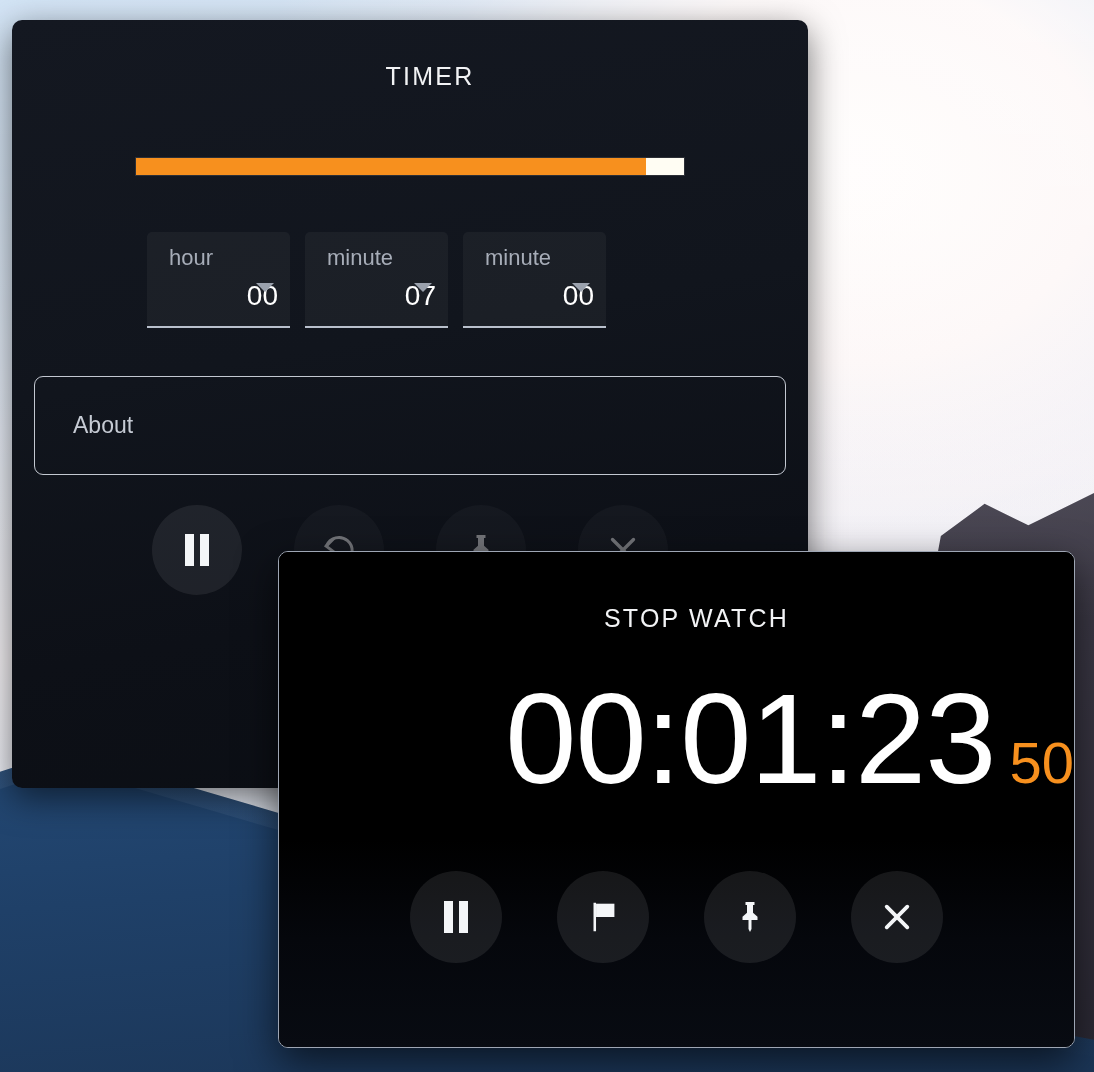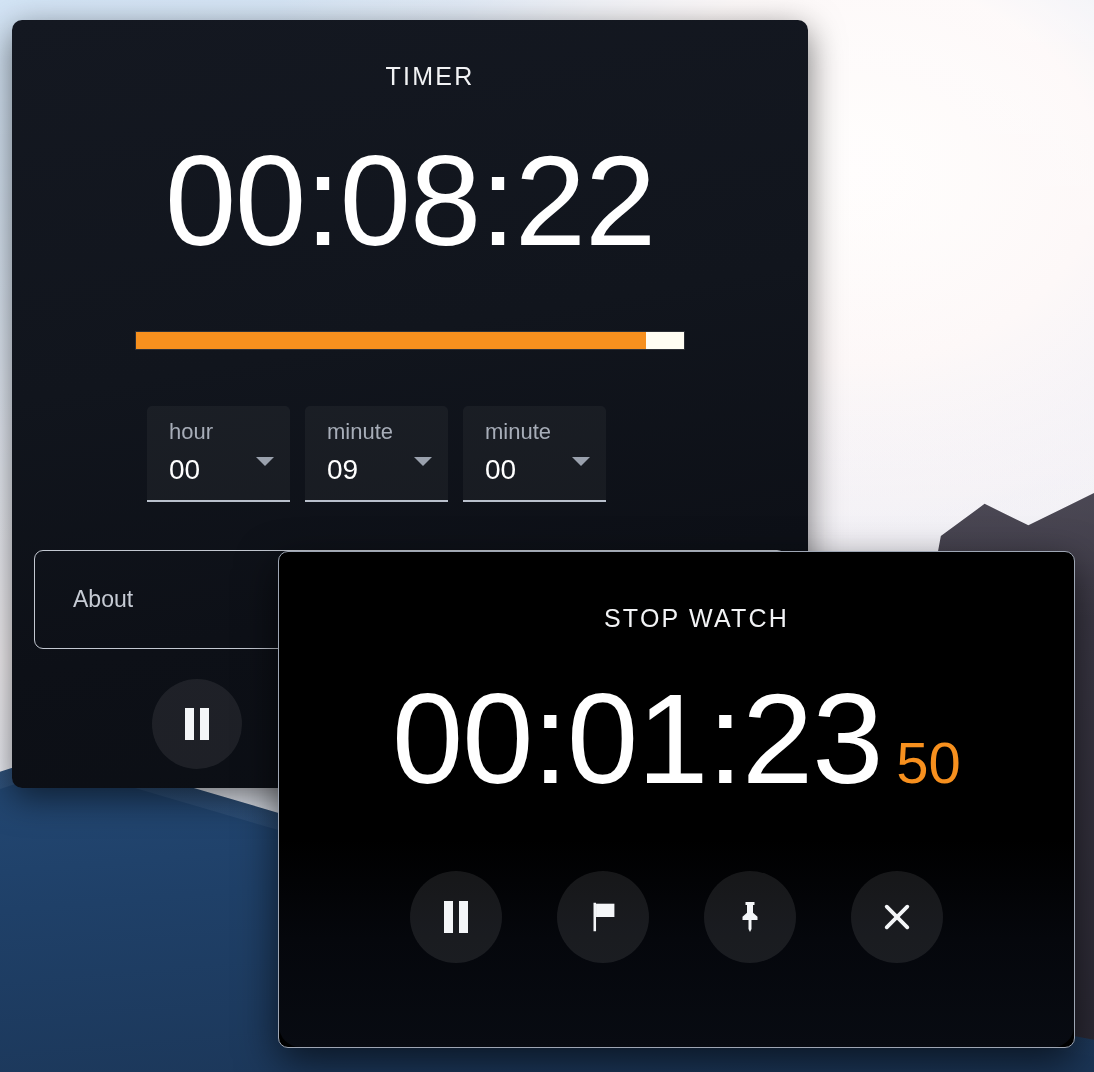--- a/index.html
+++ b/index.html
@@ -139,20 +139,21 @@
     color: #a7adb8;
     font-size: 22px;
     font-weight: 400;
     line-height: 1.1;
   }
   .select-value {
     color: #ffffff;
     font-size: 28px;
     font-weight: 400;
     margin-top: 10px;
+    text-align: right;
   }
   .select-caret {
     position: absolute;
     right: 16px;
     bottom: 34px;
     width: 0; height: 0;
     border-left: 9px solid transparent;
     border-right: 9px solid transparent;
     border-top: 9px solid #9aa1ad;
   }
@@ -198,27 +199,26 @@
     left: 278px; top: 551px;
     width: 797px; height: 497px;
     background: #000000;
     border: 1px solid #9ea6b4;
     box-shadow: 0 14px 40px rgba(0,0,0,0.62);
   }
   #stopwatch-window .win-body {
     position: relative;
     width: 100%; height: 100%;
     background: linear-gradient(180deg, #000000 0%, #000000 58%, #05070c 78%, #080b12 100%);
-    border-radius: 21px;
   }
   #sw-title { padding-top: 52px; }
   #stopwatch-clock-row {
     display: flex;
     align-items: baseline;
-    justify-content: center;
+    justify-content: flex-end;
     margin-top: 42px;
   }
   #stopwatch-clock {
     font-size: 128px;
     color: #ffffff;
     font-weight: 300;
     letter-spacing: -1px;
     line-height: 1;
   }
   #stopwatch-ms {
@@ -251,38 +251,37 @@
   <div class="wp-layer wp-rock-right"></div>
   <div class="wp-layer wp-cliff-left"></div>
   <div class="wp-layer wp-cliff-rim"></div>
   <div class="wp-layer wp-haze"></div>
 
   <div class="app-window" id="timer-window">
     <div class="win-body">
 
       <div class="win-title">TIMER</div>
 
-      <div class="big-clock" id="timer-clock">00:08:22</div>
 
       <div class="progress-wrap">
         <div class="progress-fill" id="timer-progress-fill" style="width: 93%; background: rgb(247, 144, 30);"></div>
         <div class="progress-rest"></div>
       </div>
 
       <div class="select-row">
 
         <div class="select-field">
           <div class="select-label">hour</div>
           <div class="select-value">00</div>
           <span class="select-caret"></span>
         </div>
 
         <div class="select-field">
           <div class="select-label">minute</div>
-          <div class="select-value">09</div>
+          <div class="select-value">07</div>
           <span class="select-caret"></span>
         </div>
 
         <div class="select-field">
           <div class="select-label">minute</div>
           <div class="select-value">00</div>
           <span class="select-caret"></span>
         </div>
 
       </div>

